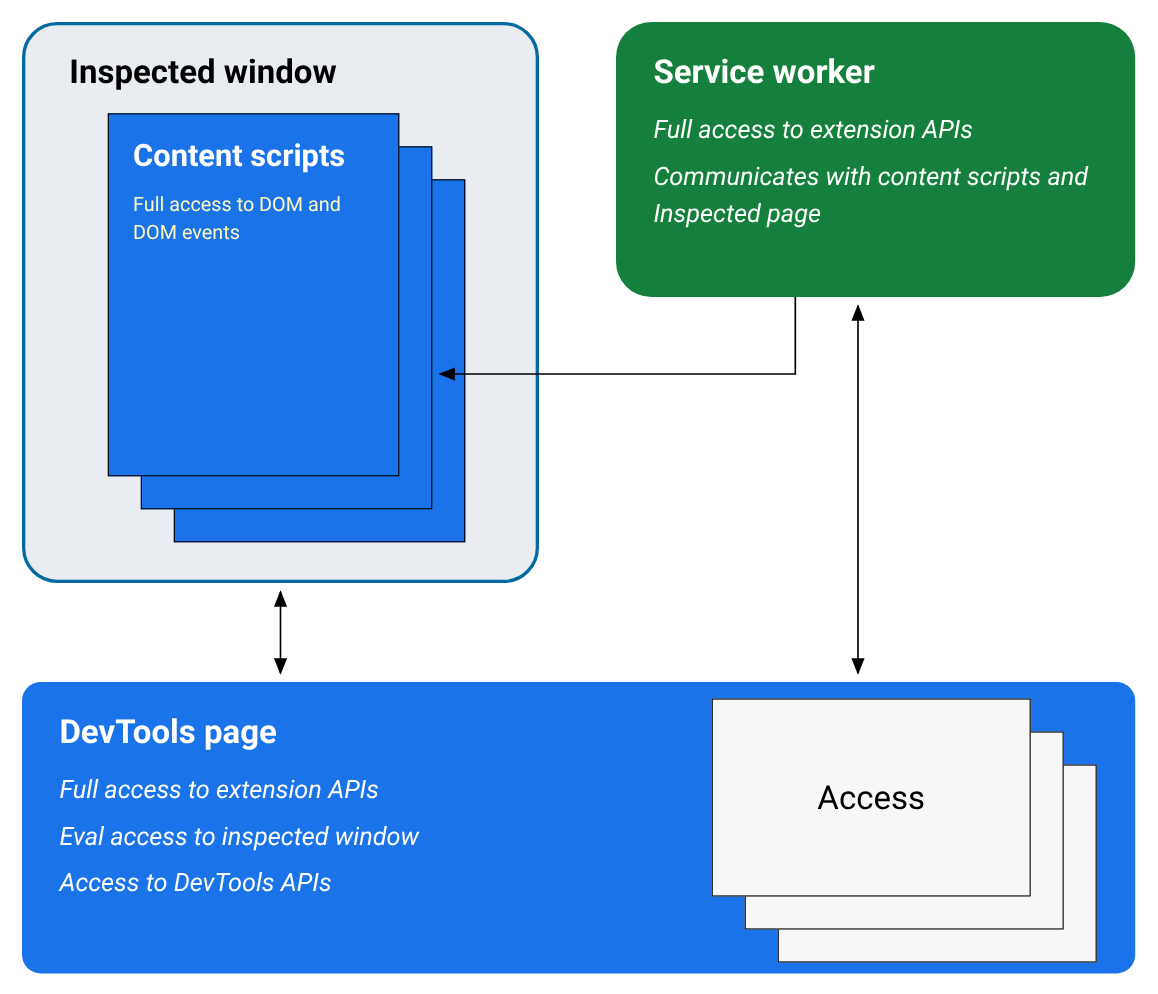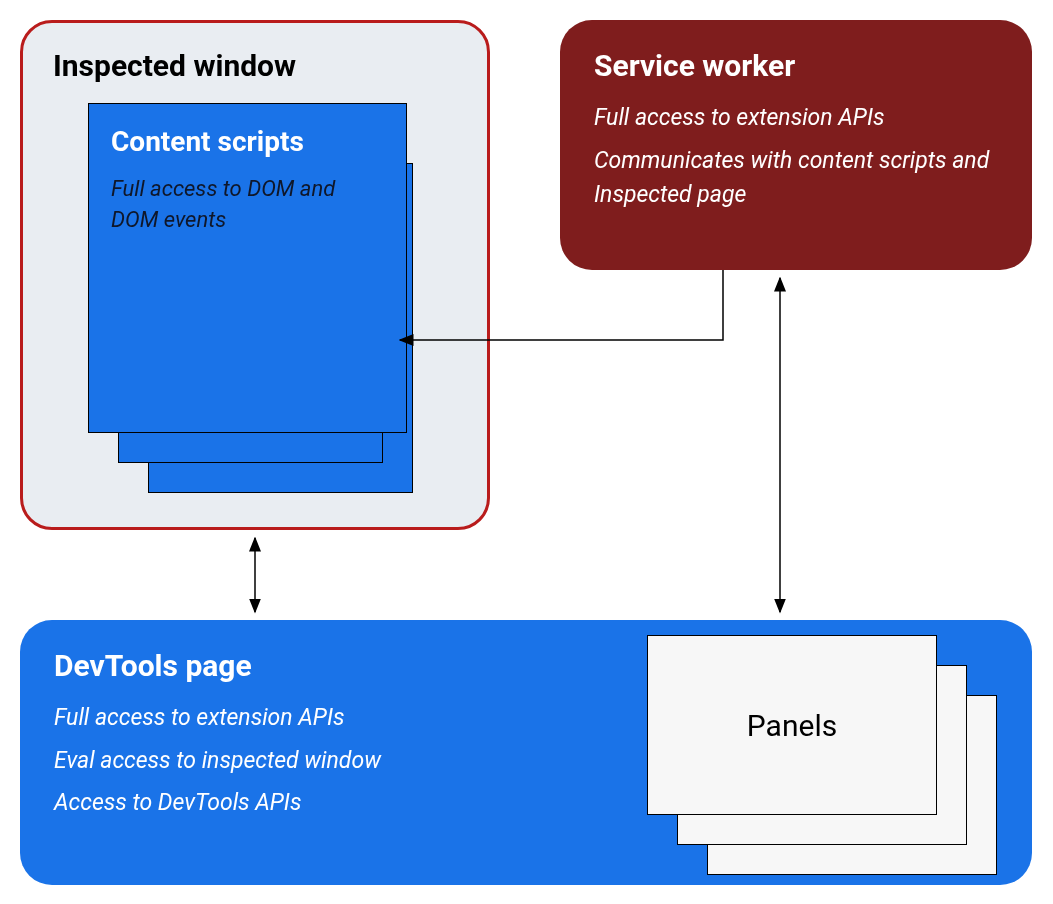--- a/index.html
+++ b/index.html
@@ -21,23 +21,23 @@
     }
     
     
     .inspected-window {
       position: absolute;
       top: 20px;
       left: 20px;
       width: 470px;
       height: 510px;
       background: #e9edf2;
-      border: 3px solid #b91c1c;
+      border: 3px solid #0369a1;
       border-radius: 32px;
-      padding: 25px 30px;
+      padding: 25px 40px;
     }
     .inspected-window-title {
       font-size: 30px;
       font-weight: 700;
       color: #000;
       margin-bottom: 20px;
     }
     
     
     .content-scripts-stack {
@@ -59,47 +59,46 @@
     }
     .cs-card-2 {
       top: 30px;
       left: 30px;
       width: 265px;
       height: 330px;
     }
     .cs-card-1 {
       top: 0;
       left: 0;
-      width: 319px;
+      width: 265px;
       height: 330px;
       padding: 20px 22px;
     }
     .cs-title {
       font-size: 28px;
       font-weight: 700;
       color: #fff;
       line-height: 1.25;
       margin-bottom: 15px;
     }
     .cs-desc {
-      font-size: 22px;
-      font-style: italic;
-      font-weight: 400;
-      color: #0f172a;
+      font-size: 18px;
+      font-weight: 400;
+      color: #fef9c3;
       line-height: 1.4;
     }
     
     
     .service-worker {
       position: absolute;
       top: 20px;
       left: 560px;
       width: 472px;
       height: 250px;
-      background: #7f1d1d;
+      background: #15803d;
       border-radius: 32px;
       padding: 28px 34px;
     }
     .sw-title {
       font-size: 30px;
       font-weight: 700;
       color: #fff;
       margin-bottom: 18px;
     }
     .sw-desc {
@@ -112,21 +111,21 @@
     }
     
     
     .devtools-page {
       position: absolute;
       top: 620px;
       left: 20px;
       width: 1012px;
       height: 265px;
       background: #1a73e8;
-      border-radius: 32px;
+      border-radius: 17px;
       padding: 28px 34px;
     }
     .dt-title {
       font-size: 30px;
       font-weight: 700;
       color: #fff;
       margin-bottom: 18px;
     }
     .dt-desc {
       font-size: 23px;
@@ -212,21 +211,21 @@
 
   <div class="devtools-page">
     <div class="dt-title">DevTools page</div>
     <div class="dt-desc">Full access to extension APIs</div>
     <div class="dt-desc">Eval access to inspected window</div>
     <div class="dt-desc">Access to DevTools APIs</div>
     <div class="panels-stack">
       <div class="panel-card panel-card-3"></div>
       <div class="panel-card panel-card-2"></div>
       <div class="panel-card panel-card-1">
-        <div class="panel-label">Panels</div>
+        <div class="panel-label">Access</div>
       </div>
     </div>
   </div>
 
   <svg class="arrows-svg" viewBox="0 0 1053 904">
     <defs>
       <marker id="arrowhead" markerWidth="10" markerHeight="8" refX="9" refY="4" orient="auto">
         <polygon points="0 0, 10 4, 0 8" fill="#000"></polygon>
       </marker>
     </defs>

